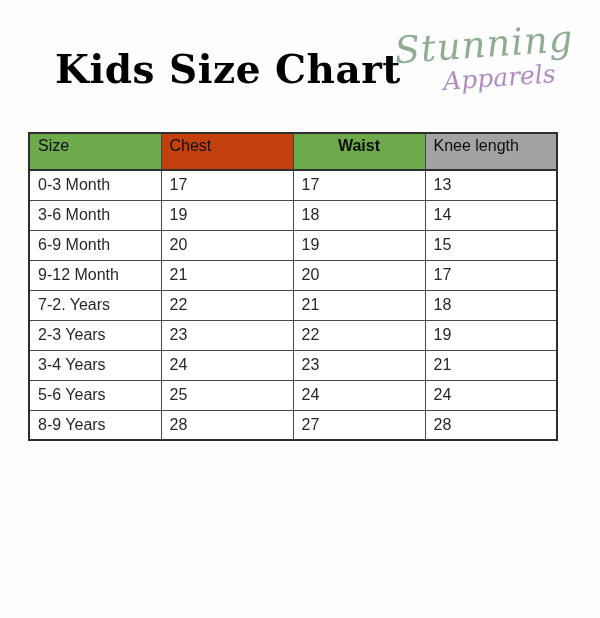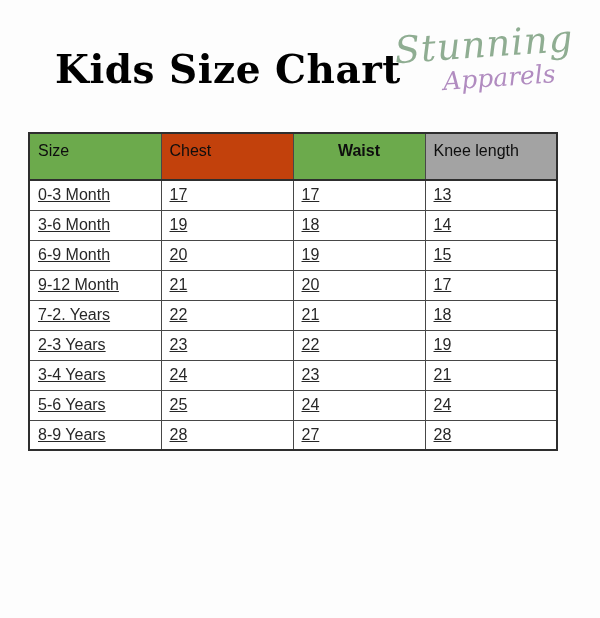--- a/index.html
+++ b/index.html
@@ -64,40 +64,39 @@
     border: 2px solid #2e2e2e;
   }
   .size-table th,
   .size-table td {
     border: 1px solid #474747;
     overflow: hidden;
     white-space: nowrap;
     vertical-align: middle;
   }
   .size-table thead th {
-    height: 47px;
+    height: 37px;
     font-weight: normal;
     font-size: 16px;
     color: #0e0e0e;
     text-align: left;
     padding: 0 0 12px 8px;
     border-bottom: 2px solid #2e2e2e;
   }
   .size-table thead th.center {
     text-align: center;
     padding-left: 0;
     font-weight: bold;
   }
   .size-table tbody td {
     height: 30px;
     font-size: 16px;
     color: #272727;
     background: #ffffff;
     padding: 0 0 0 8px;
-    text-decoration: underline;
   }
 </style>
 </head>
 <body>
 
 <div class="page">
 
   <h1 class="title" style="color: #000000;">Kids Size Chart</h1>
 
   <div class="logo">

